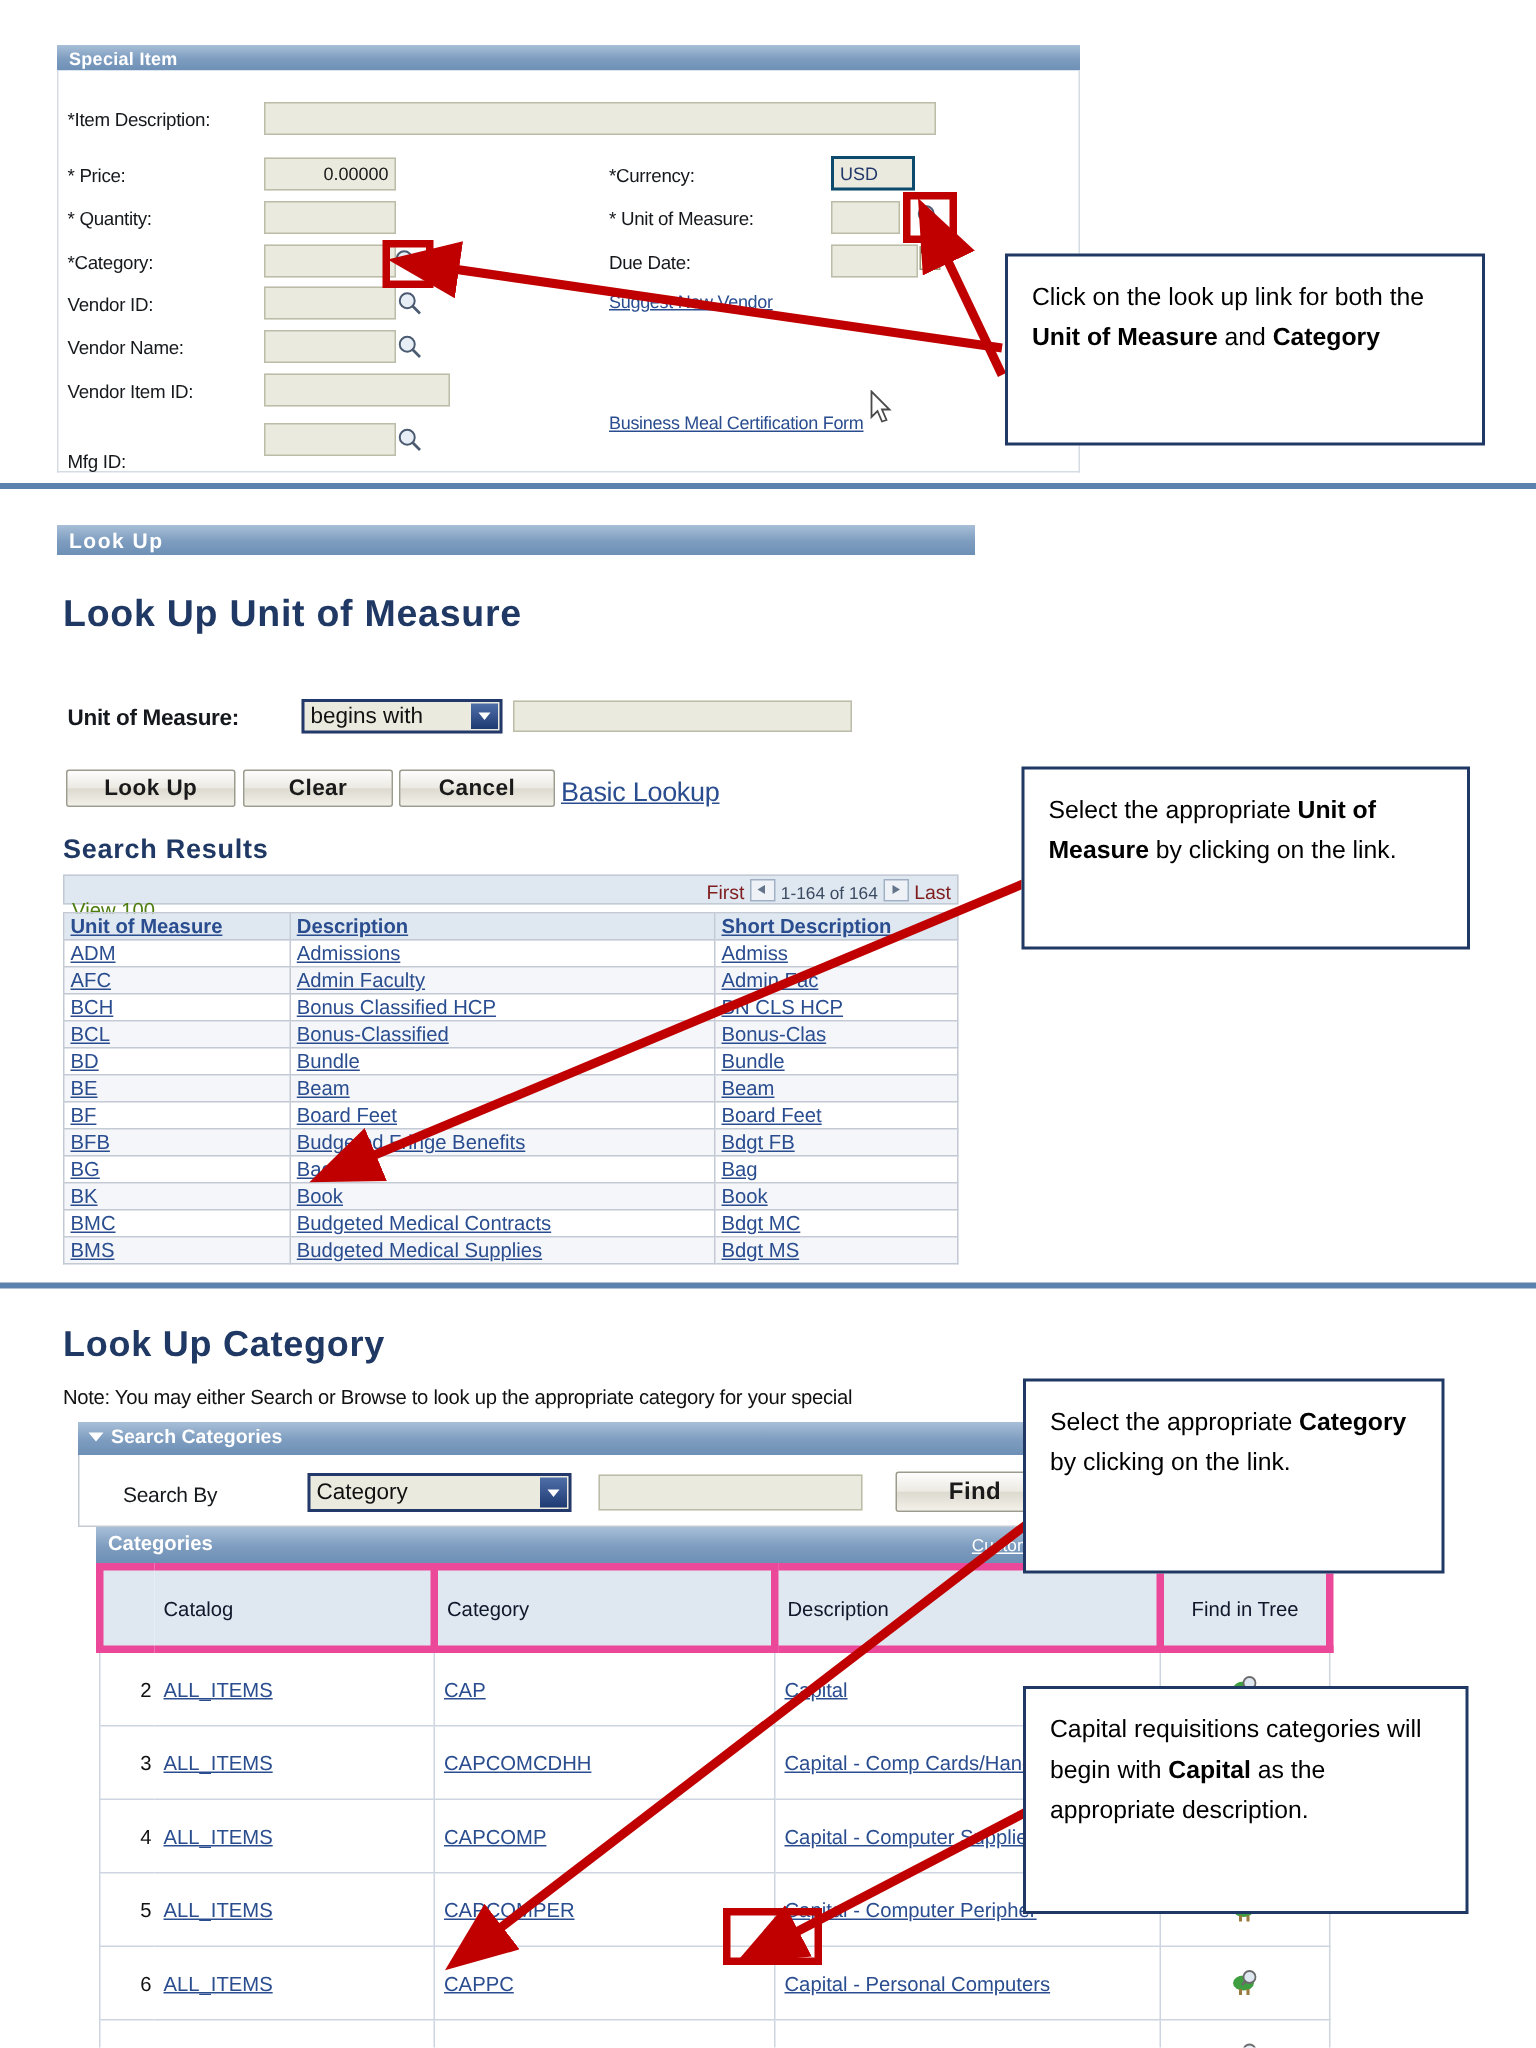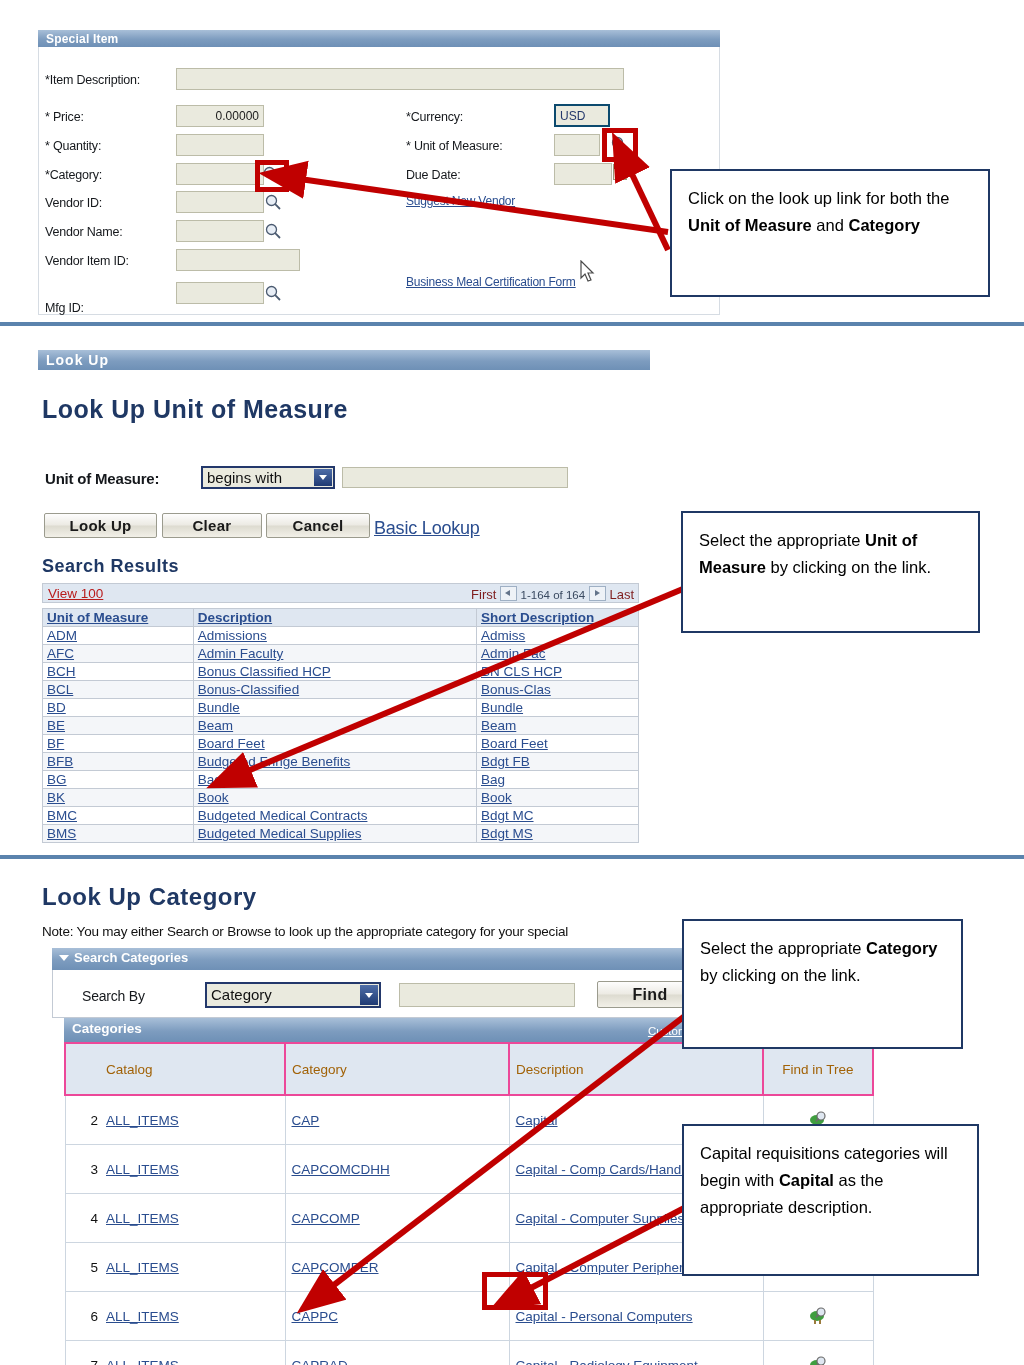--- a/index.html
+++ b/index.html
@@ -199,22 +199,22 @@
 
   .navbar {
     position: absolute;
     background: #dfe7f1;
     border: 1px solid #c3cad4;
     box-sizing: border-box;
     font-size: 13px;
     color: #5f6f86;
   }
   .navbar .vl {
-    position: absolute; left: 5px; top: 2px;
-    color: #b91c1c; text-decoration: underline; font-size: 13.5px;
+    position: absolute; left: 5px; top: 15px;
+    color: #4d7c0f; text-decoration: underline; font-size: 13.5px;
   }
   .navbar .rt { position: absolute; right: 4px; top: 2px; white-space: nowrap; }
   .navbar .rt b { font-weight: normal; color: #7f1d1d; }
   .pgbtn {
     display: inline-block;
     width: 15px; height: 13px;
     border: 1px solid #9fb0c4;
     background: #eef2f7;
     vertical-align: -2px;
     position: relative;
@@ -272,22 +272,22 @@
     right: 6px; top: 2px;
     font-size: 11.5px;
     font-weight: normal;
     color: #ffffff;
     white-space: nowrap;
   }
   .gridbar .tools u { cursor: pointer; }
   .catgrid { position: absolute; border-collapse: collapse; table-layout: fixed; }
   .catgrid th {
     background: #dfe7f1;
-    border: 2px solid #ec4899;
-    color: #a16207;
+    border: 5px solid #ec4899;
+    color: #0f172a;
     font-size: 13.5px;
     font-weight: normal;
     text-align: left;
     padding: 8px 6px;
     height: 34px;
   }
   .catgrid td {
     border: 1px solid #cdd6e0;
     font-size: 13.5px;
     padding: 8px 6px;

